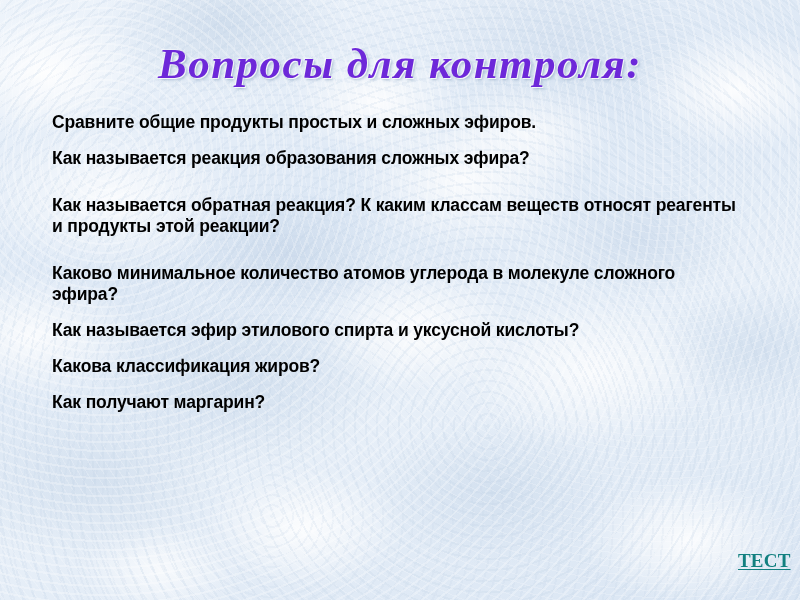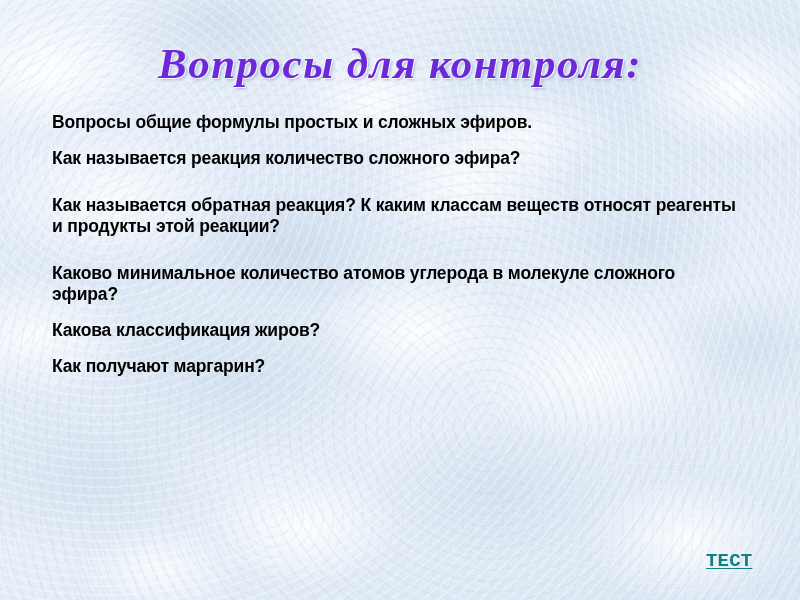--- a/index.html
+++ b/index.html
@@ -102,23 +102,23 @@
     margin: 0 0 15px 0;
     letter-spacing: -0.15px;
     text-rendering: optimizeLegibility;
   }
   .q:last-child { margin-bottom: 0; }
   .q.wide { width: 690px; margin-top: 26px; }
 
   
   #test-link {
     position: absolute;
-    left: 706px;
+    left: 738px;
     top: 550px;
-    font-family: Liberation Mono, monospace;
+    font-family: Liberation Serif, serif;
     font-weight: bold;
     font-size: 19px;
     line-height: 22px;
     color: #128080;
     text-decoration: underline;
     text-underline-offset: 2px;
     cursor: pointer;
     letter-spacing: 0.2px;
   }
 </style>
@@ -126,23 +126,24 @@
 <body>
 
 <div id="slide">
 
   <div id="bg-texture"></div>
   <div id="bg-grain"></div>
 
   <div id="title">Вопросы для контроля:</div>
 
   <div id="questions">
-    <p class="q">Вопросы общие формулы простых и сложных эфиров.</p>
-    <p class="q">Как называется реакция количество сложного эфира?</p>
+    <p class="q">Сравните общие продукты простых и сложных эфиров.</p>
+    <p class="q">Как называется реакция образования сложных эфира?</p>
     <p class="q wide">Как называется обратная реакция? К каким классам веществ относят реагенты и продукты этой реакции?</p>
     <p class="q wide">Каково минимальное количество атомов углерода в молекуле сложного эфира?</p>
+    <p class="q">Как называется эфир этилового спирта и уксусной кислоты?</p>
     <p class="q">Какова классификация жиров?</p>
     <p class="q">Как получают маргарин?</p>
   </div>
 
   <a id="test-link">ТЕСТ</a>
 
 </div>
 
 </body></html>

